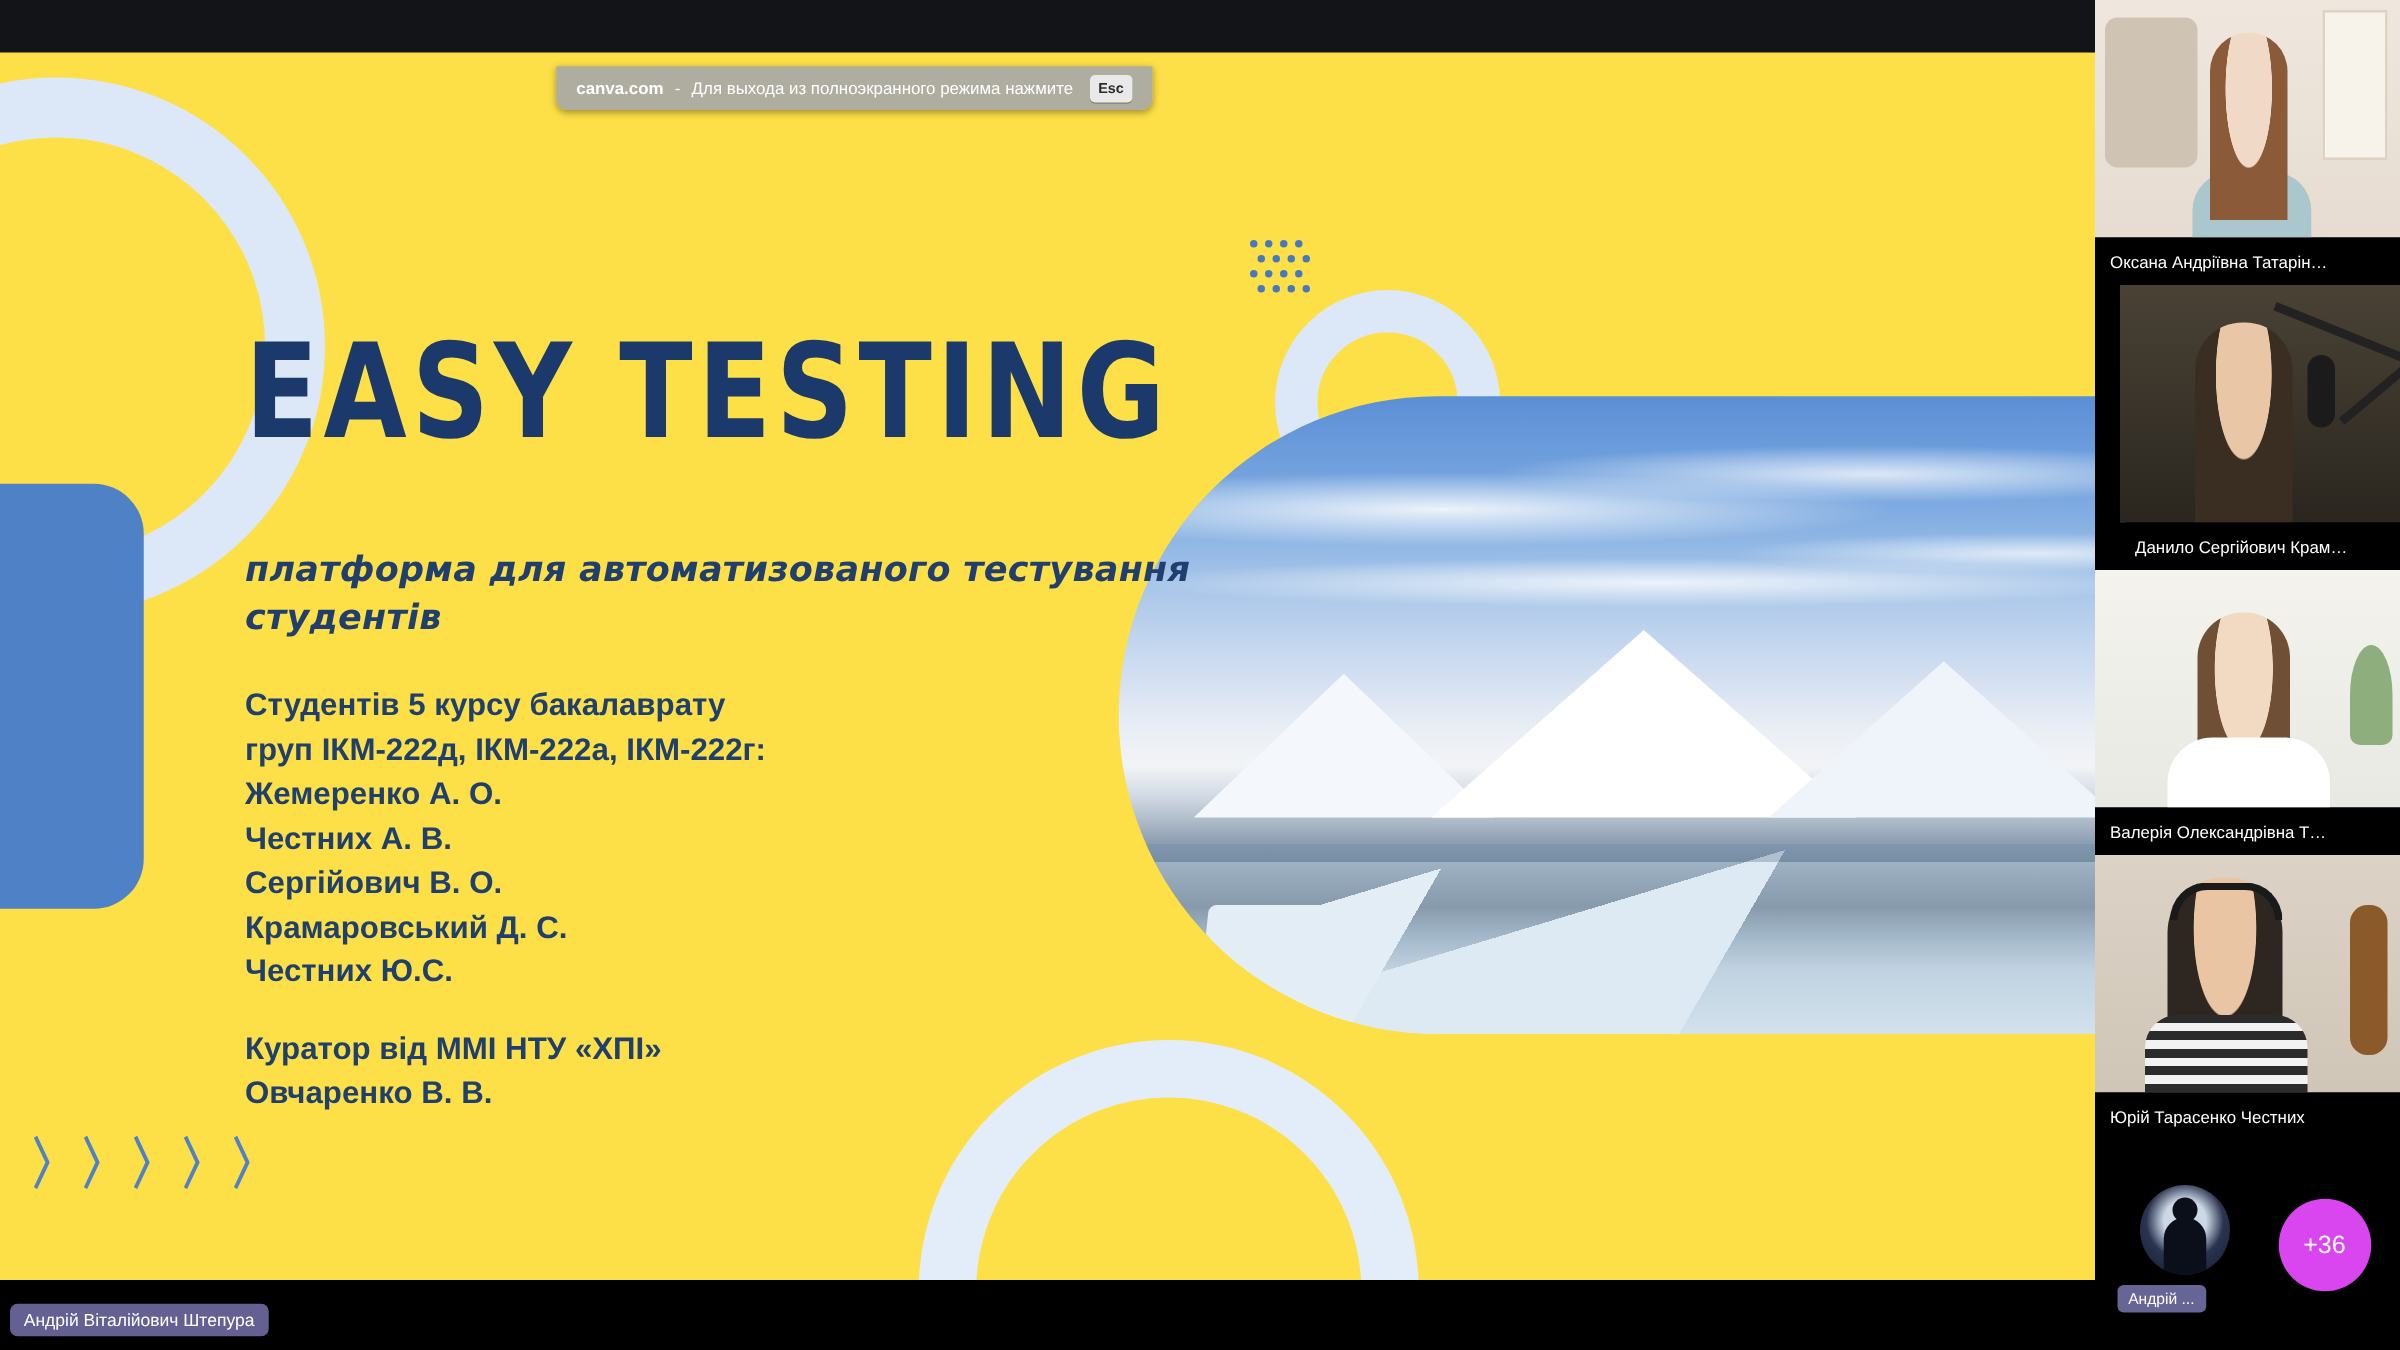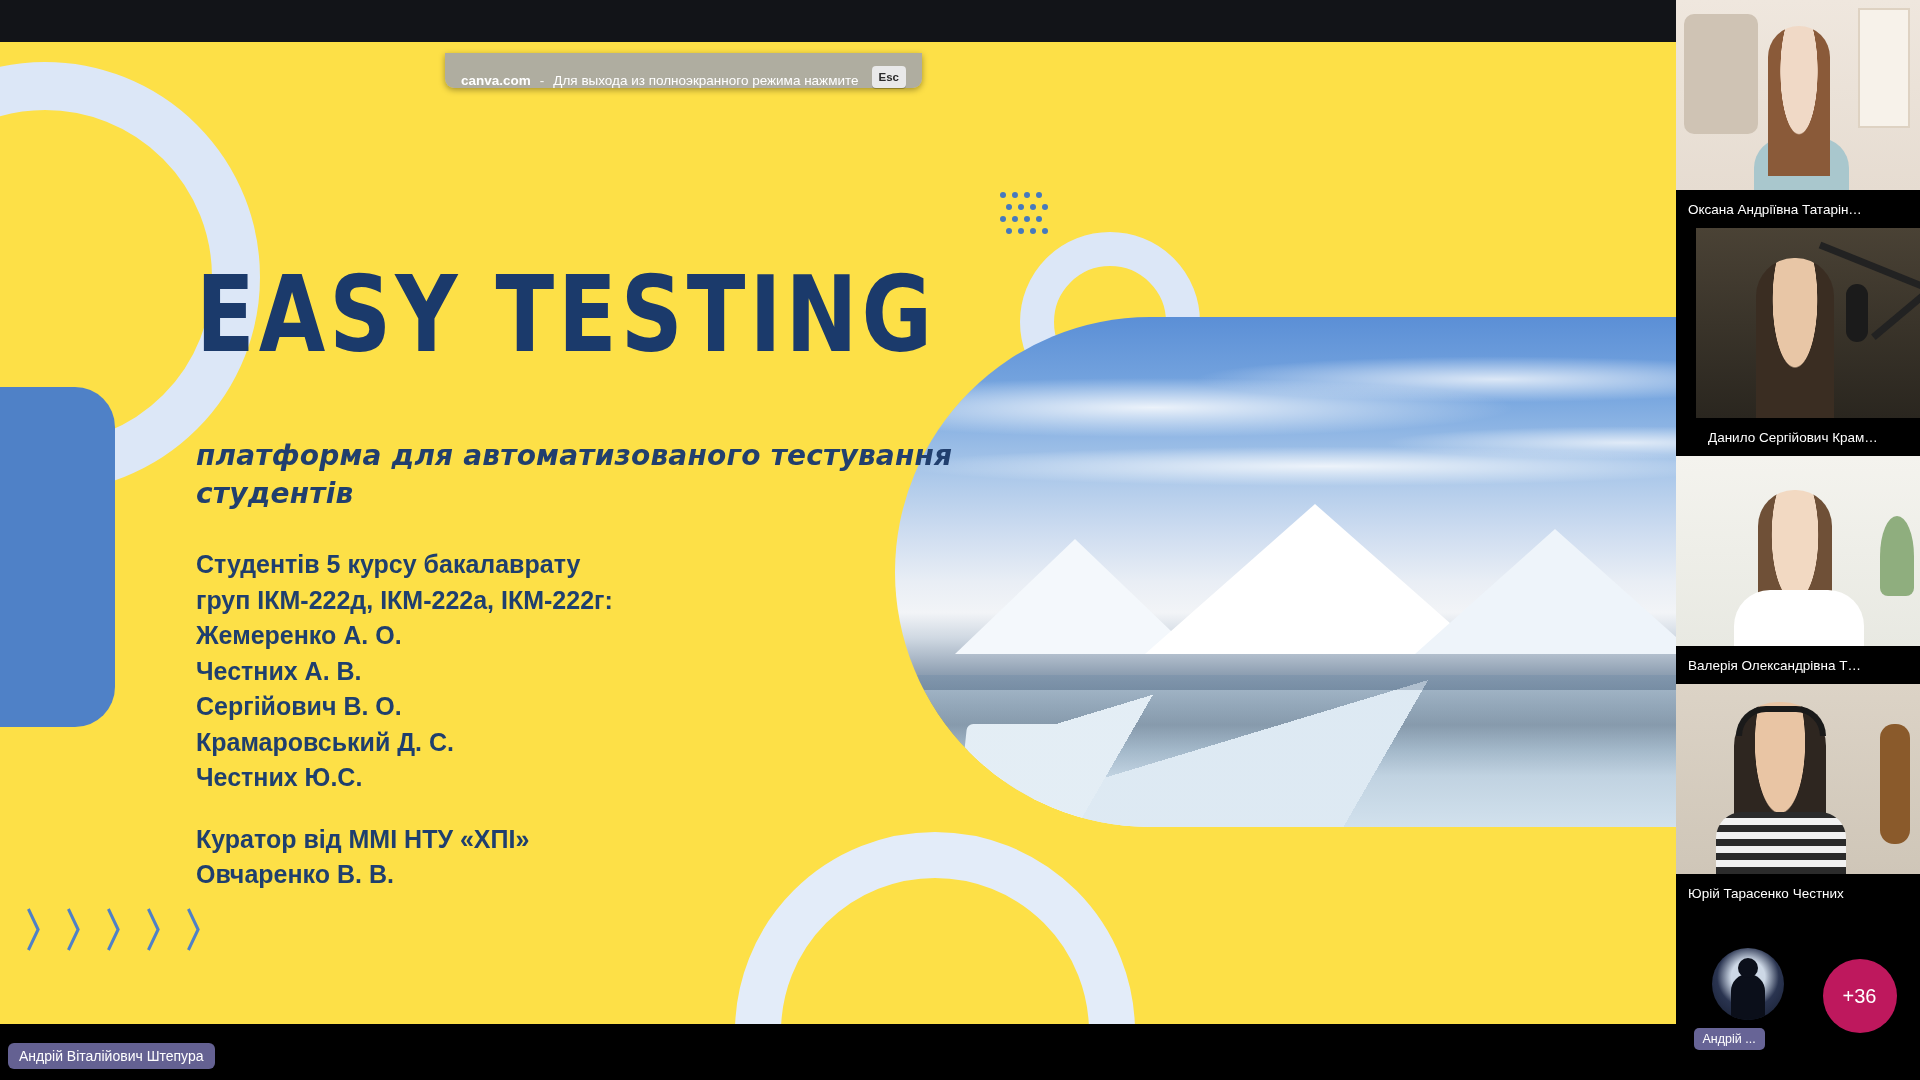--- a/index.html
+++ b/index.html
@@ -113,21 +113,21 @@
     position:absolute; left:22px; bottom:62px;
     color:#4f81c7; font-size:46px; font-weight:700; letter-spacing:-6px;
     font-family:"DejaVu Sans", sans-serif;
   }
 
   
   .fs-toast {
     position:absolute; left:445px; top:53px; width:477px; height:35px;
     background:rgba(168,168,168,.92);
     border-radius:0 0 9px 9px;
-    display:flex; align-items:flex-end; gap:9px;
+    display:flex; align-items:center; gap:9px;
     padding:0 16px; color:#ffffff; font-size:13.5px;
     box-shadow:0 2px 6px rgba(0,0,0,.35);
   }
   .fs-toast .host { font-weight:700; color:#ffffff; }
   .fs-toast .dash { opacity:.9; }
   .fs-toast .msg { flex:1; }
   .fs-key {
     background:#e9e9e9; color:#2b2b2b; font-size:11.5px; font-weight:700;
     border-radius:4px; padding:5px 7px; box-shadow:0 1px 0 rgba(0,0,0,.25);
   }
@@ -209,21 +209,21 @@
     content:""; position:absolute; left:50%; top:-16px; transform:translateX(-50%);
     width:20px; height:20px; border-radius:50%; background:#0b0f1a;
   }
   .mini-name {
     position:absolute; left:-6px; bottom:-6px;
     background:rgba(109,105,158,.95); color:#fff;
     font-size:12.5px; padding:4px 9px; border-radius:5px; white-space:nowrap;
   }
   .more-badge {
     width:74px; height:74px; border-radius:50%;
-    background:#be185d; color:#fff;
+    background:#d946ef; color:#fff;
     display:flex; align-items:center; justify-content:center;
     font-size:20px; font-weight:400;
   }
 </style>
 </head>
 <body>
 
 <div class="app">
 
   <div class="topbar"></div>

